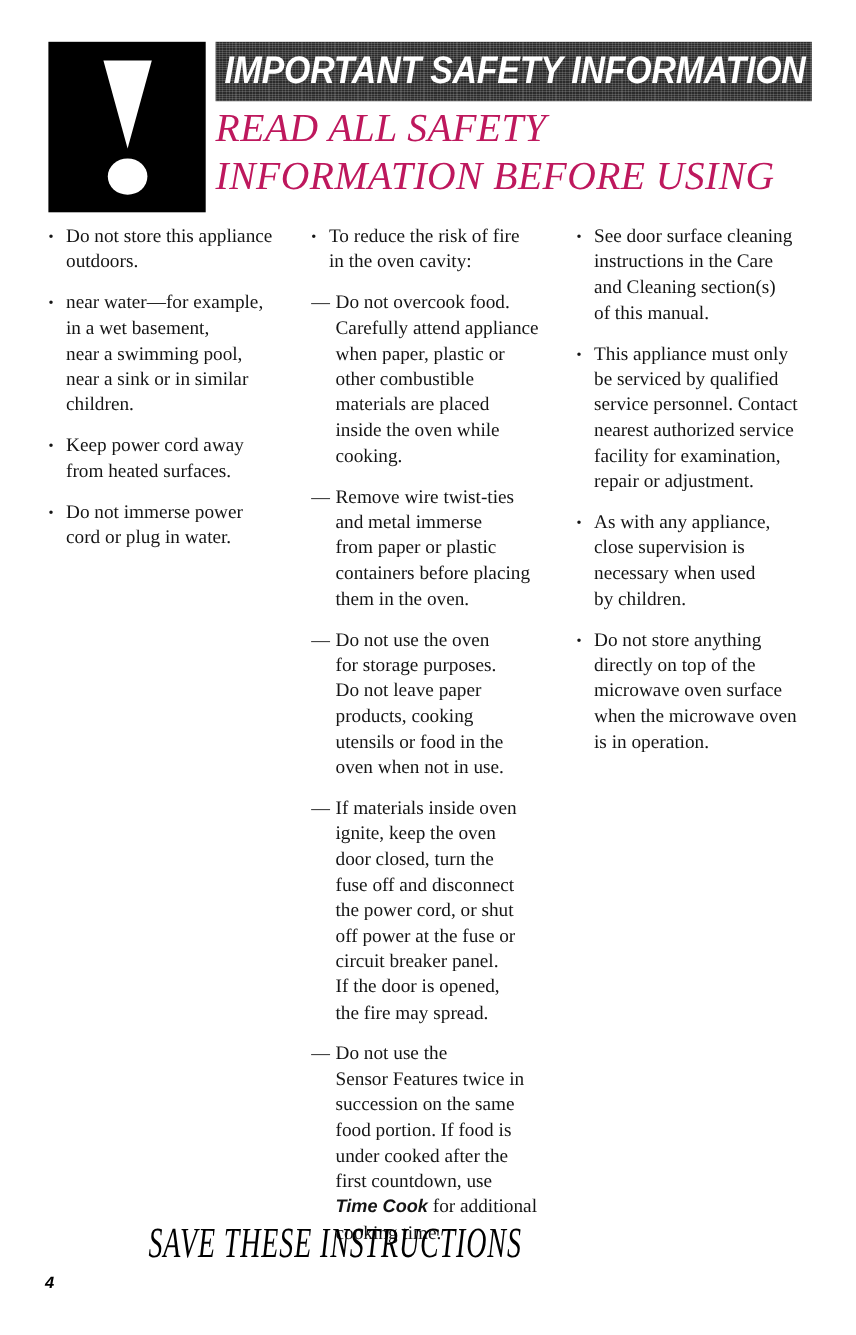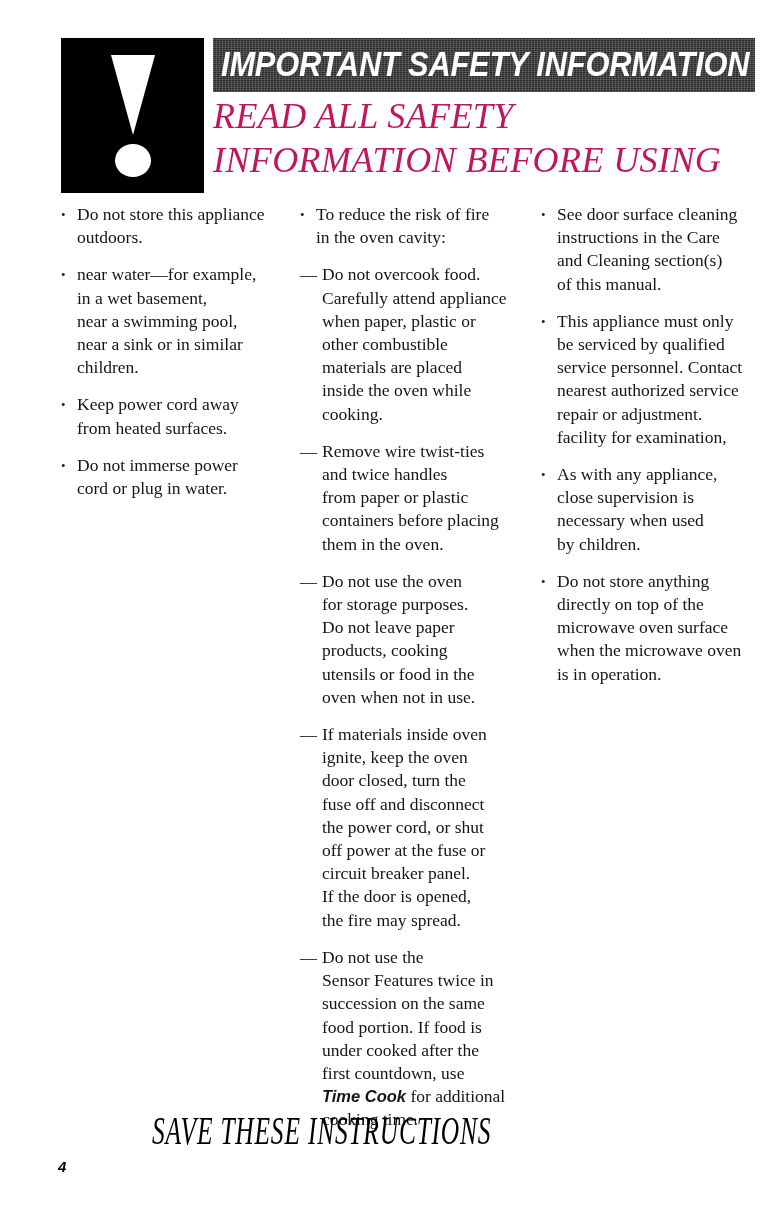--- a/index.html
+++ b/index.html
@@ -13,21 +13,21 @@
     height: 1214px;
     position: relative;
     overflow: hidden;
     font-family: "Liberation Serif", "DejaVu Serif", serif;
     color: #000000;
     -webkit-font-smoothing: antialiased;
   }
 
   .page {
     position: absolute;
-    left: 17px; top: 0;
+    left: 0; top: 0;
     width: 682px;
     height: 1214px;
     text-decoration: underline;
   }
 
   
   .header-zone {
     position: absolute;
     left: 44px;
     top: 38px;
@@ -263,21 +263,21 @@
             <span class="ln">other combustible</span>
             <span class="ln">materials are placed</span>
             <span class="ln">inside the oven while</span>
             <span class="ln">cooking.</span>
           </span>
         </div>
         <div class="item dashed">
           <span class="marker dash">—</span>
           <span class="body">
             <span class="ln">Remove wire twist-ties</span>
-            <span class="ln">and twice handles</span>
+            <span class="ln">and metal immerse</span>
             <span class="ln">from paper or plastic</span>
             <span class="ln">containers before placing</span>
             <span class="ln">them in the oven.</span>
           </span>
         </div>
         <div class="item dashed">
           <span class="marker dash">—</span>
           <span class="body">
             <span class="ln">Do not use the oven</span>
             <span class="ln">for storage purposes.</span>
@@ -325,22 +325,22 @@
             <span class="ln">of this manual.</span>
           </span>
         </div>
         <div class="item">
           <span class="marker bullet">•</span>
           <span class="body">
             <span class="ln">This appliance must only</span>
             <span class="ln">be serviced by qualified</span>
             <span class="ln">service personnel. Contact</span>
             <span class="ln">nearest authorized service</span>
+            <span class="ln">facility for examination,</span>
             <span class="ln">repair or adjustment.</span>
-            <span class="ln">facility for examination,</span>
           </span>
         </div>
         <div class="item">
           <span class="marker bullet">•</span>
           <span class="body">
             <span class="ln">As with any appliance,</span>
             <span class="ln">close supervision is</span>
             <span class="ln">necessary when used</span>
             <span class="ln">by children.</span>
           </span>

